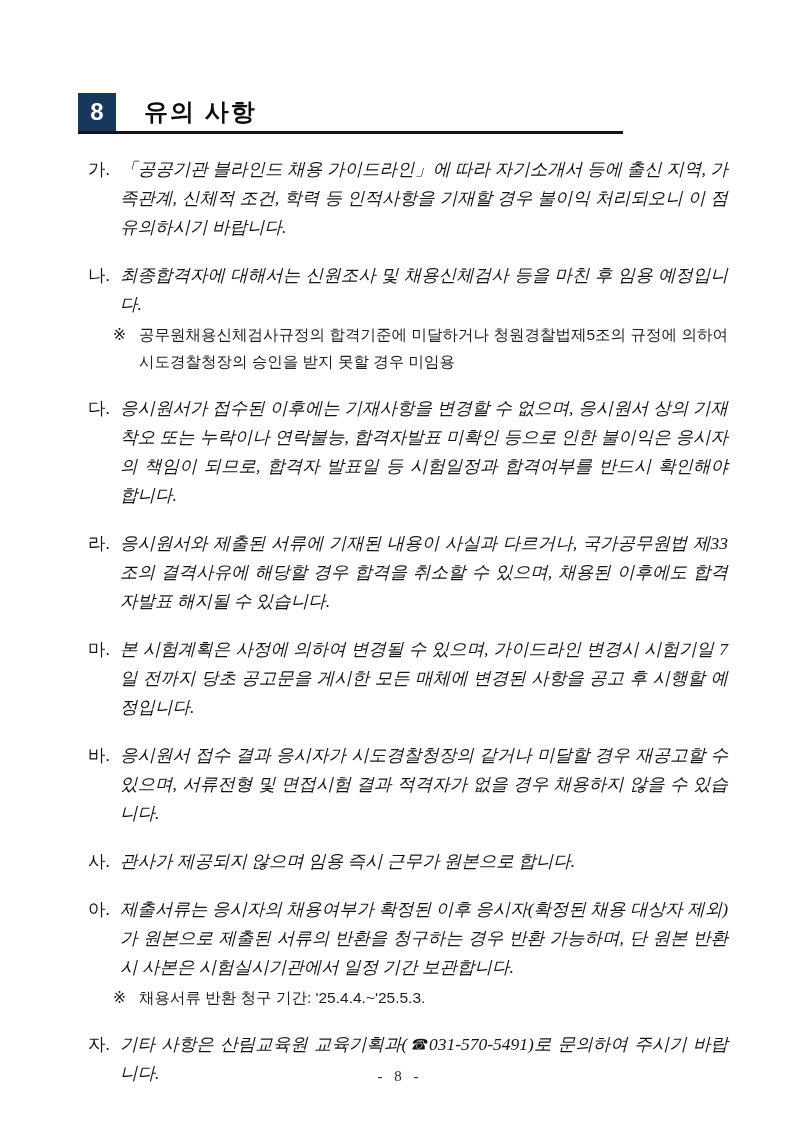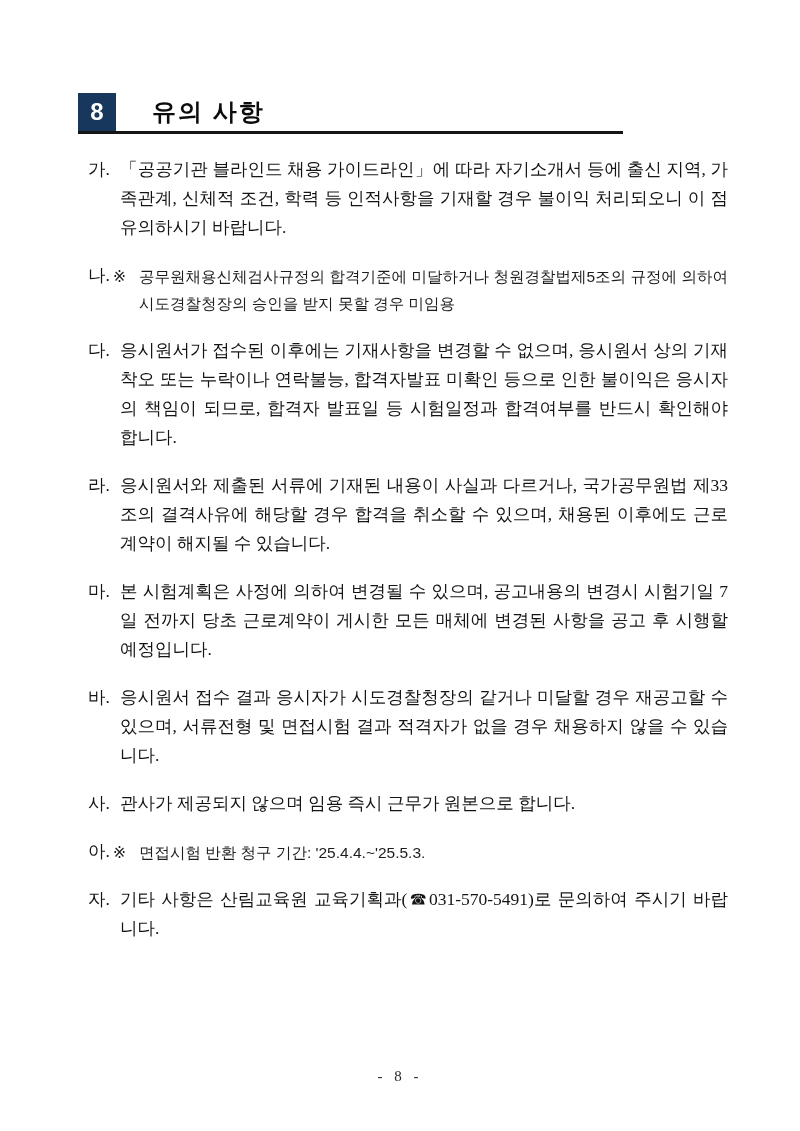--- a/index.html
+++ b/index.html
@@ -32,21 +32,21 @@
     color: #ffffff;
     font-family: "Liberation Sans", "DejaVu Sans", sans-serif;
     font-weight: bold;
     font-size: 24px;
     display: flex;
     align-items: center;
     justify-content: center;
     flex-shrink: 0;
   }
   .section-title {
-    margin-left: 36px;
+    margin-left: 28px;
     font-family: "Liberation Sans", "DejaVu Sans", sans-serif;
     font-weight: bold;
     font-size: 24px;
     letter-spacing: 2px;
     color: #0c0c0c;
     line-height: 38px;
     white-space: nowrap;
   }
   
   .items {
@@ -63,20 +63,21 @@
   }
   .item .label {
     width: 32px;
     flex-shrink: 0;
   }
   .item .body {
     flex: 1;
   }
   .item .text {
     text-align: justify;
+    font-style: italic;
   }
   .note {
     display: flex;
     margin-left: -7px;
     margin-top: 2px;
     font-family: "Liberation Sans", "DejaVu Sans", sans-serif;
     font-size: 15.5px;
     line-height: 27px;
     color: #1c1c1c;
   }
@@ -113,62 +114,64 @@
   <div class="items" id="items">
       <div class="item">
         <span class="label">가.</span>
         <div class="body">
           <div class="text">「공공기관 블라인드 채용 가이드라인」에 따라 자기소개서 등에 출신 지역, 가족관계, 신체적 조건, 학력 등 인적사항을 기재할 경우 불이익 처리되오니 이 점 유의하시기 바랍니다.</div>
         </div>
       </div>
       <div class="item">
         <span class="label">나.</span>
         <div class="body">
+          <div class="text">최종합격자에 대해서는 신원조사 및 채용신체검사 등을 마친 후 임용 예정입니다.</div>
           <div class="note">
             <span class="marker">※</span>
             <span class="note-text">공무원채용신체검사규정의 합격기준에 미달하거나 청원경찰법제5조의 규정에 의하여 시도경찰청장의 승인을 받지 못할 경우 미임용</span>
           </div>
         </div>
       </div>
       <div class="item">
         <span class="label">다.</span>
         <div class="body">
           <div class="text">응시원서가 접수된 이후에는 기재사항을 변경할 수 없으며, 응시원서 상의 기재 착오 또는 누락이나 연락불능, 합격자발표 미확인 등으로 인한 불이익은 응시자의 책임이 되므로, 합격자 발표일 등 시험일정과 합격여부를 반드시 확인해야 합니다.</div>
         </div>
       </div>
       <div class="item">
         <span class="label">라.</span>
         <div class="body">
-          <div class="text">응시원서와 제출된 서류에 기재된 내용이 사실과 다르거나, 국가공무원법 제33조의 결격사유에 해당할 경우 합격을 취소할 수 있으며, 채용된 이후에도 근로계약이 해지될 수 있습니다.</div>
+          <div class="text">응시원서와 제출된 서류에 기재된 내용이 사실과 다르거나, 국가공무원법 제33조의 결격사유에 해당할 경우 합격을 취소할 수 있으며, 채용된 이후에도 합격자발표 해지될 수 있습니다.</div>
         </div>
       </div>
       <div class="item">
         <span class="label">마.</span>
         <div class="body">
-          <div class="text">본 시험계획은 사정에 의하여 변경될 수 있으며, 공고내용의 변경시 시험기일 7일 전까지 당초 근로계약이 게시한 모든 매체에 변경된 사항을 공고 후 시행할 예정입니다.</div>
+          <div class="text">본 시험계획은 사정에 의하여 변경될 수 있으며, 가이드라인 변경시 시험기일 7일 전까지 당초 공고문을 게시한 모든 매체에 변경된 사항을 공고 후 시행할 예정입니다.</div>
         </div>
       </div>
       <div class="item">
         <span class="label">바.</span>
         <div class="body">
           <div class="text">응시원서 접수 결과 응시자가 시도경찰청장의 같거나 미달할 경우 재공고할 수 있으며, 서류전형 및 면접시험 결과 적격자가 없을 경우 채용하지 않을 수 있습니다.</div>
         </div>
       </div>
       <div class="item">
         <span class="label">사.</span>
         <div class="body">
           <div class="text">관사가 제공되지 않으며 임용 즉시 근무가 원본으로 합니다.</div>
         </div>
       </div>
       <div class="item">
         <span class="label">아.</span>
         <div class="body">
+          <div class="text">제출서류는 응시자의 채용여부가 확정된 이후 응시자(확정된 채용 대상자 제외)가 원본으로 제출된 서류의 반환을 청구하는 경우 반환 가능하며, 단 원본 반환 시 사본은 시험실시기관에서 일정 기간 보관합니다.</div>
           <div class="note">
             <span class="marker">※</span>
-            <span class="note-text">면접시험 반환 청구 기간: '25.4.4.~'25.5.3.</span>
+            <span class="note-text">채용서류 반환 청구 기간: '25.4.4.~'25.5.3.</span>
           </div>
         </div>
       </div>
       <div class="item">
         <span class="label">자.</span>
         <div class="body">
           <div class="text">기타 사항은 산림교육원 교육기획과(☎031-570-5491)로 문의하여 주시기 바랍니다.</div>
         </div>
       </div>
     </div>

